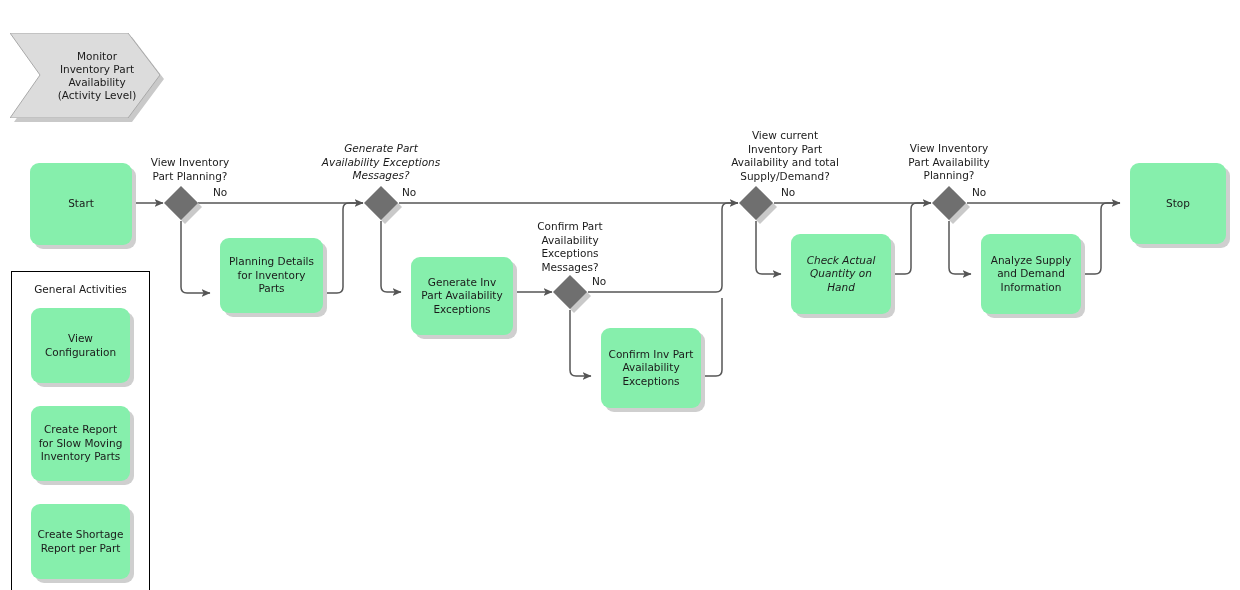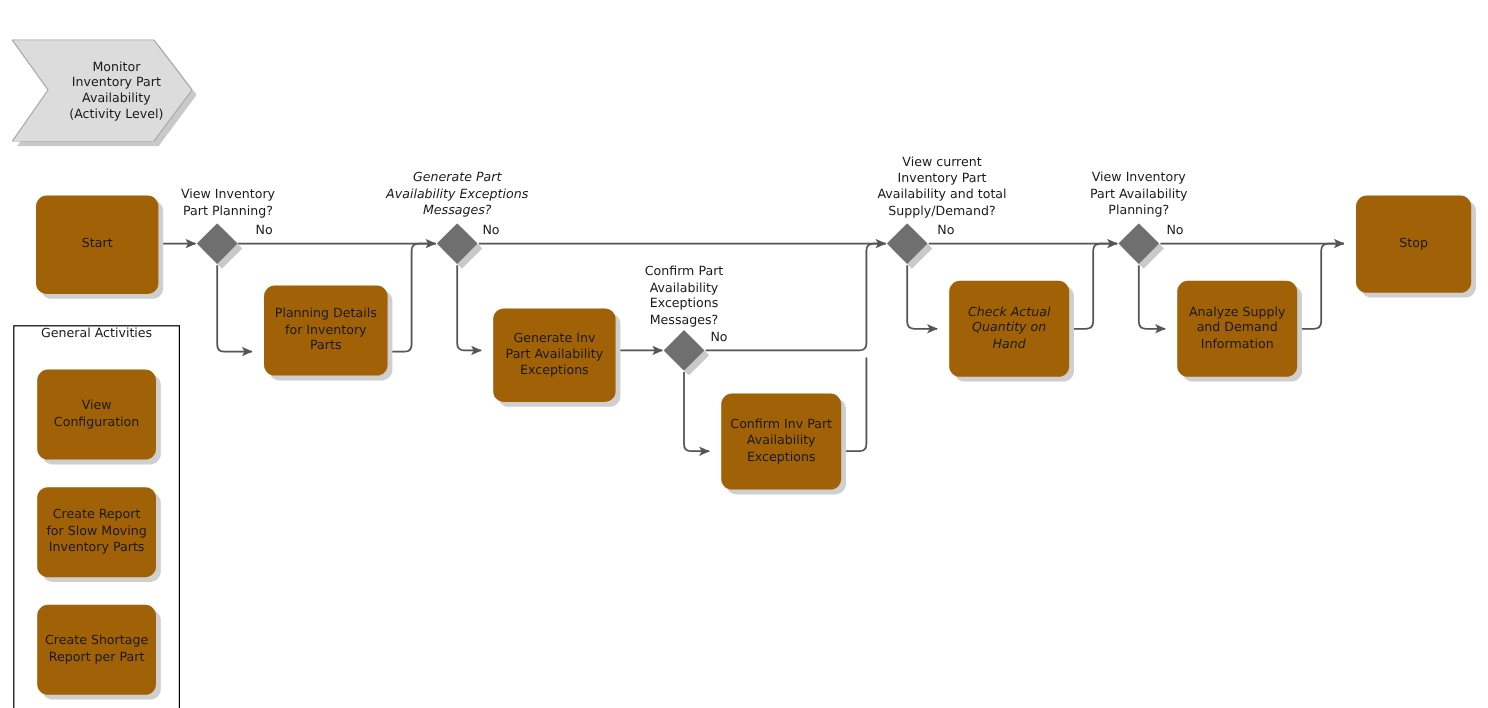--- a/index.html
+++ b/index.html
@@ -88,21 +88,21 @@
     height: 100%;
     background: #cfcfcf;
     border-radius: 9px;
   }
   .node .box {
     position: absolute;
     left: 0;
     top: 0;
     width: 100%;
     height: 100%;
-    background: #a16207;
+    background: #86efac;
     border-radius: 9px;
     display: flex;
     align-items: center;
     justify-content: center;
     text-align: center;
     font-size: 10.5px;
     line-height: 13.5px;
     color: #1a1a1a;
     white-space: pre-line;
     padding: 2px 5px;
@@ -164,21 +164,21 @@
   }
   .panel-title {
     position: absolute;
     left: 11px;
     top: 248px;
     width: 139px;
     text-align: center;
     font-size: 10.5px;
     line-height: 14px;
     color: #1a1a1a;
-    padding-top: 0;
+    padding-top: 11px;
     box-sizing: border-box;
   }
 </style>
 </head>
 <body>
 
 <div id="canvas">
 
   <svg id="edges" viewBox="0 0 1240 590" width="1240" height="590">
     <defs>

